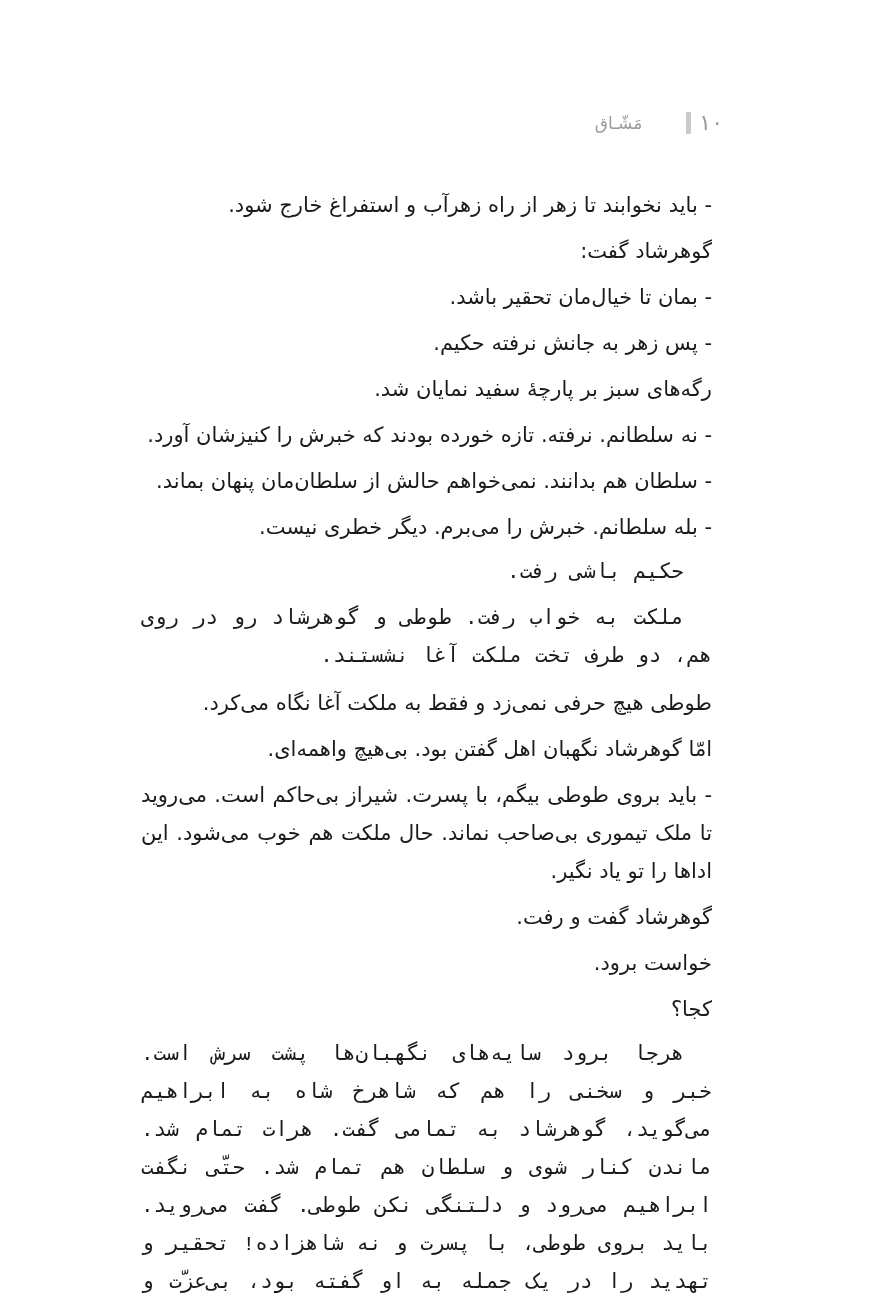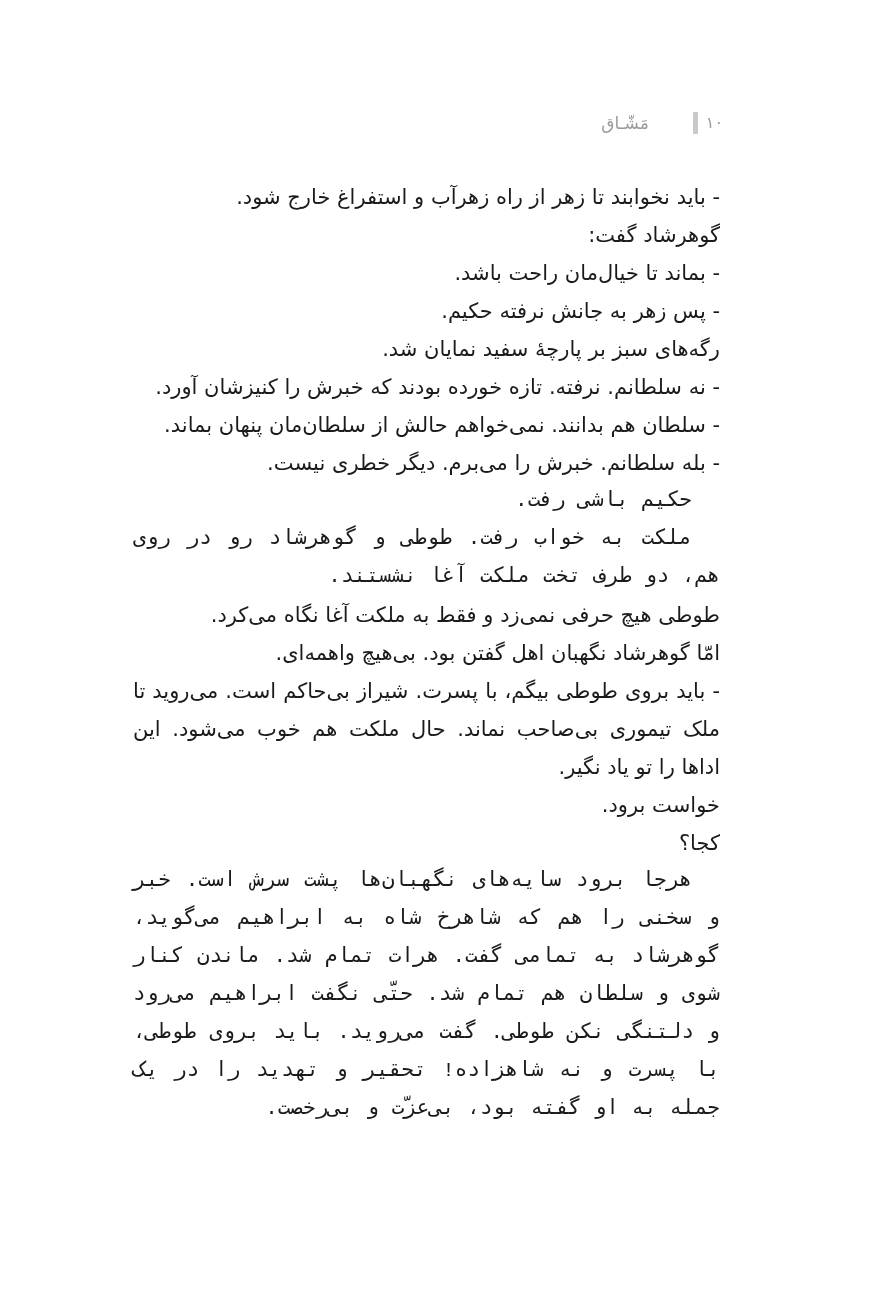--- a/index.html
+++ b/index.html
@@ -15,21 +15,21 @@
   .page-header {
     position: absolute;
     top: 110px;
     right: 163px;
     display: flex;
     direction: rtl;
     align-items: center;
     color: #9b9b9b;
   }
   .page-number {
-    font-size: 16px;
+    font-size: 22px;
     line-height: 26px;
     letter-spacing: 1px;
   }
   .header-sep {
     width: 5px;
     height: 22px;
     background: #c9c9c9;
     margin-right: 8px;   
     margin-left: 44px;   
     border-radius: 1px;
@@ -45,47 +45,48 @@
     top: 178px;
     right: 166px;
     width: 587px;
     direction: rtl;
     text-align: justify;
     color: #1b1b1b;
     font-size: 21px;
     line-height: 38px;
   }
   .text-body p.para {
-    margin: 0;
+    margin: 8px;
     padding: 0;
   }
   .text-body p.indent {
     text-indent: 28px; 
     font-family: Liberation Mono, monospace;
   }
 </style>
 </head>
 <body>
 
 <div class="page-header">
   <span class="page-number">۱۰</span>
   <span class="header-sep"></span>
   <span class="book-title">مَشّـاق</span>
 </div>
 
 <div class="text-body">
     <p class="para">- باید نخوابند تا زهر از راه زهرآب و استفراغ خارج شود.</p>
     <p class="para">گوهرشاد گفت:</p>
-    <p class="para">- بماند تا خیال‌مان راحت باشد.</p>
+    <p class="para">- بمان تا خیال‌مان تحقیر باشد.</p>
     <p class="para">- پس زهر به جانش نرفته حکیم.</p>
     <p class="para">رگه‌های سبز بر پارچهٔ سفید نمایان شد.</p>
     <p class="para">- نه سلطانم. نرفته. تازه خورده بودند که خبرش را کنیزشان آورد.</p>
     <p class="para">- سلطان هم بدانند. نمی‌خواهم حالش از سلطان‌مان پنهان بماند.</p>
     <p class="para">- بله سلطانم. خبرش را می‌برم. دیگر خطری نیست.</p>
     <p class="para indent">حکیم باشی رفت.</p>
     <p class="para indent">ملکت به خواب رفت. طوطی و گوهرشاد رو در روی هم، دو طرف تخت ملکت آغا نشستند.</p>
     <p class="para">طوطی هیچ حرفی نمی‌زد و فقط به ملکت آغا نگاه می‌کرد.</p>
     <p class="para">امّا گوهرشاد نگهبان اهل گفتن بود. بی‌هیچ واهمه‌ای.</p>
     <p class="para">- باید بروی طوطی بیگم، با پسرت. شیراز بی‌حاکم است. می‌روید تا ملک تیموری بی‌صاحب نماند. حال ملکت هم خوب می‌شود. این اداها را تو یاد نگیر.</p>
+    <p class="para">گوهرشاد گفت و رفت.</p>
     <p class="para">خواست برود.</p>
     <p class="para">کجا؟</p>
     <p class="para indent">هرجا برود سایه‌های نگهبان‌ها پشت سرش است. خبر و سخنی را هم که شاهرخ شاه به ابراهیم می‌گوید، گوهرشاد به تمامی گفت. هرات تمام شد. ماندن کنار شوی و سلطان هم تمام شد. حتّی نگفت ابراهیم می‌رود و دلتنگی نکن طوطی. گفت می‌روید. باید بروی طوطی، با پسرت و نه شاهزاده! تحقیر و تهدید را در یک جمله به او گفته بود، بی‌عزّت و بی‌رخصت.</p>
   </div>
 
 </body></html>

